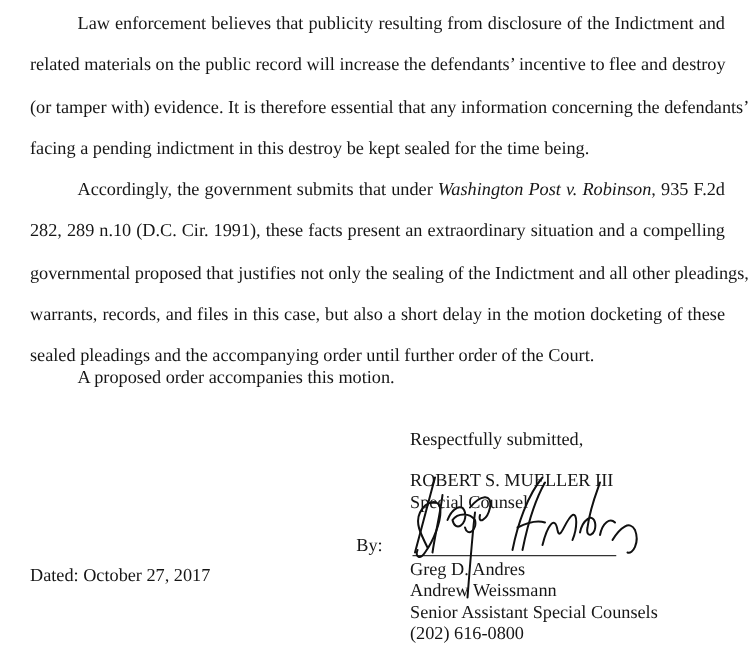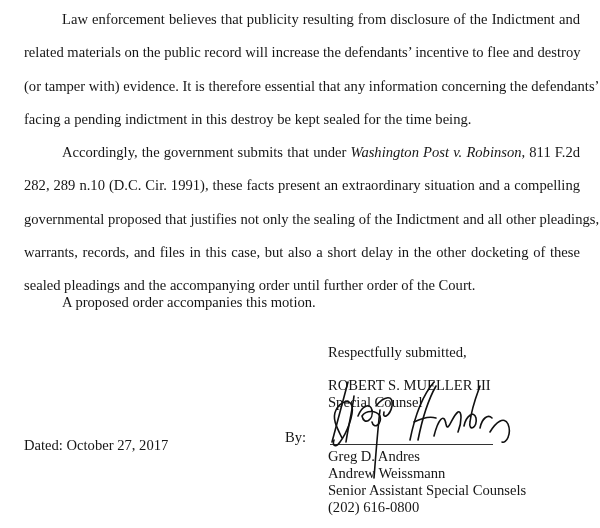--- a/index.html
+++ b/index.html
@@ -25,34 +25,34 @@
 <div>
 
   <div>
     <div class="line indent" style="top:10px">Law enforcement believes that publicity resulting from disclosure of the Indictment and</div>
     <div class="line" style="top:43px">related materials on the public record will increase the defendants’ incentive to flee and destroy</div>
     <div class="line" style="top:77px">(or tamper with) evidence.  It is therefore essential that any information concerning the defendants’</div>
     <div class="line last" style="top:110px">facing a pending indictment in this destroy be kept sealed for the time being.</div>
   </div>
 
   <div>
-    <div class="line indent" style="top:143px"><span>Accordingly, the government submits that under </span><i>Washington Post v. Robinson</i><span>, 811 F.2d</span></div>
+    <div class="line indent" style="top:143px"><span>Accordingly, the government submits that under </span><i>Washington Post v. Robinson</i><span>, 935 F.2d</span></div>
     <div class="line" style="top:176px">282, 289 n.10 (D.C. Cir. 1991), these facts present an extraordinary situation and a compelling</div>
     <div class="line" style="top:210px">governmental proposed that justifies not only the sealing of the Indictment and all other pleadings,</div>
-    <div class="line" style="top:243px">warrants, records, and files in this case, but also a short delay in the other docketing of these</div>
+    <div class="line" style="top:243px">warrants, records, and files in this case, but also a short delay in the motion docketing of these</div>
     <div class="line last" style="top:276px">sealed pleadings and the accompanying order until further order of the Court.</div>
   </div>
 
   <div class="plain" style="left:62px; top:293px">A proposed order accompanies this motion.</div>
 
   <div class="plain" style="left:328px; top:343px">Respectfully submitted,</div>
   <div class="plain" style="left:328px; top:376px">ROBERT S. MUELLER III</div>
   <div class="plain" style="left:328px; top:393px">Special Counsel</div>
 
-  <div class="plain" style="left:24px; top:436px">Dated: October 27, 2017</div>
+  <div class="plain" style="left:24px; top:452px">Dated: October 27, 2017</div>
   <div class="plain" style="left:285px; top:428px">By:</div>
 
   <div class="sig-rule"></div>
 
   <svg class="signature" viewBox="0 0 200 110">
     <g fill="none" stroke="#111" stroke-width="1.6" stroke-linecap="round" stroke-linejoin="round">
 
       <path d="M24 62 C 18 50, 14 42, 18 34 C 22 26, 32 22, 34 30 C 36 40, 28 58, 22 66 C 18 72, 14 70, 16 64"></path>
       <path d="M30 6 L 14 66"></path>
       <path d="M36 20 C 34 36, 30 52, 28 66"></path>

